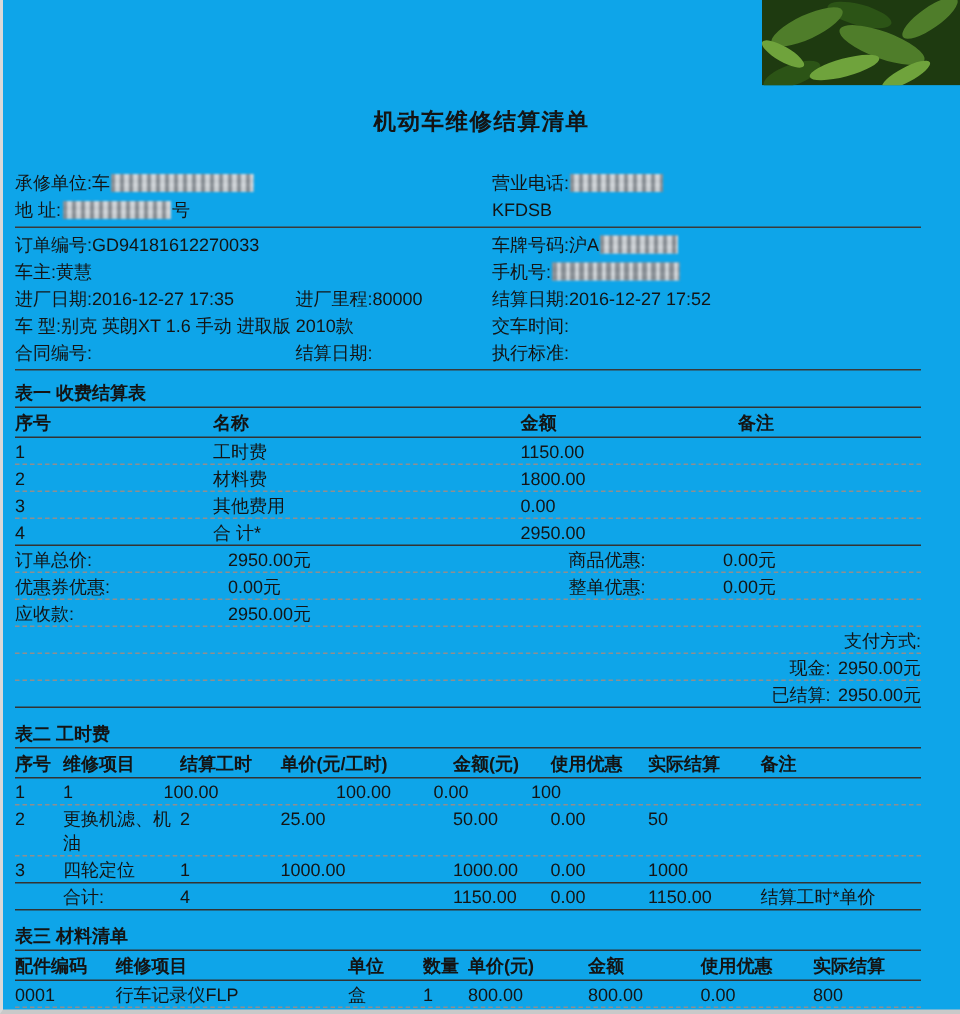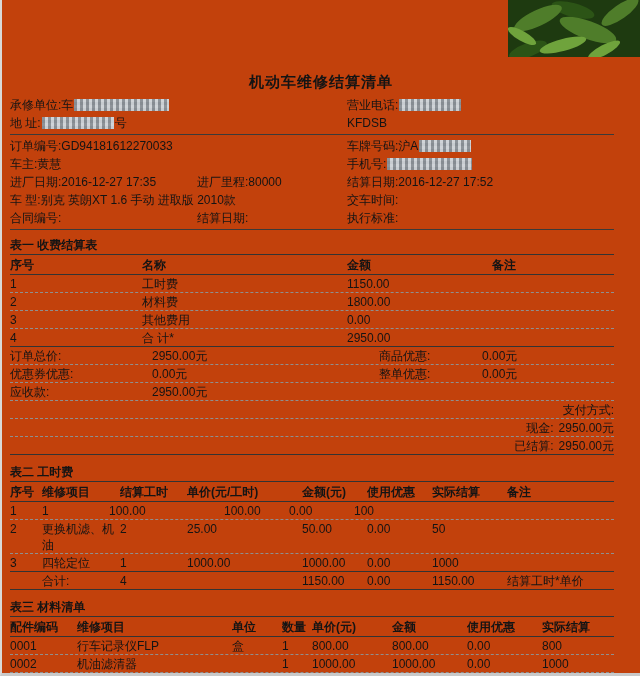--- a/index.html
+++ b/index.html
@@ -1,30 +1,30 @@
 <!DOCTYPE html>
 <html><head>
 <meta charset="utf-8">
 <style>
   * { margin:0; padding:0; box-sizing:border-box; }
   html,body { background:#ffffff; }
   .page {
     position:relative; width:640px; height:676px; overflow:hidden;
-    background:#c2410c; color:#141414;
+    background:#0ea5e9; color:#141414;
     font-family:"Liberation Sans","DejaVu Sans",sans-serif; font-size:12px;
     border-left:2px solid #d9d9d9; border-bottom:3px solid #c9c9c9;
   }
   .photo { position:absolute; top:0; right:0; width:132px; height:57px; overflow:hidden; }
   .title { margin-top:72px; text-align:center; font-weight:bold; font-size:15px; line-height:20px; letter-spacing:1px; }
   .content { padding:0 26px 0 8px; }
-  .inforows { margin-top:4px; }
+  .inforows { margin-top:21px; }
   .irow { position:relative; height:18px; line-height:18px; white-space:nowrap; }
   .pos0 { position:absolute; left:0; }
   .pos1 { position:absolute; left:187px; }
-  .pos2 { position:absolute; left:337px; }
+  .pos2 { position:absolute; left:318px; }
   .hr { border-top:1px solid #3a3a3a; height:1px; margin:2px 0; }
   .redact {
     display:inline-block; height:12px; vertical-align:-2px; margin:0 1px;
     background:
       repeating-linear-gradient(90deg, rgba(130,136,142,.85) 0 3px, rgba(208,212,216,.85) 3px 6px),
       repeating-linear-gradient(0deg, #9aa0a6 0 3px, #cfd3d7 3px 6px);
     filter: blur(.6px);
   }
   .w95{width:95px} .w72{width:72px} .w62{width:62px} .w52{width:52px} .w85{width:85px}
   .tcap { margin-top:6px; height:18px; line-height:18px; font-weight:bold; }

